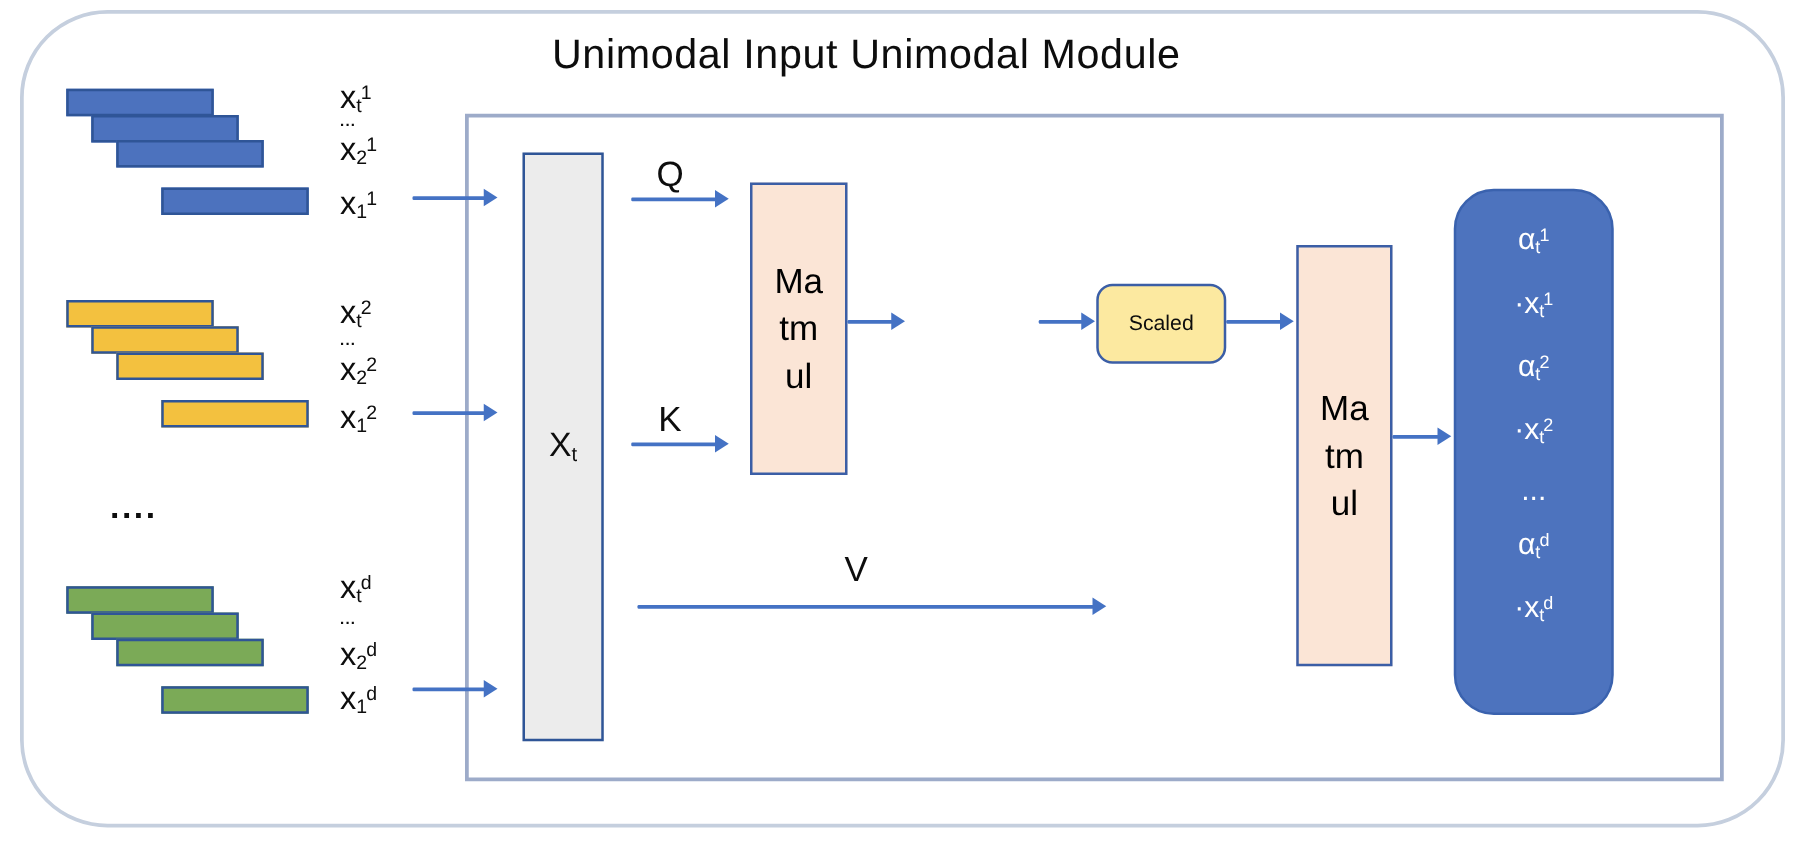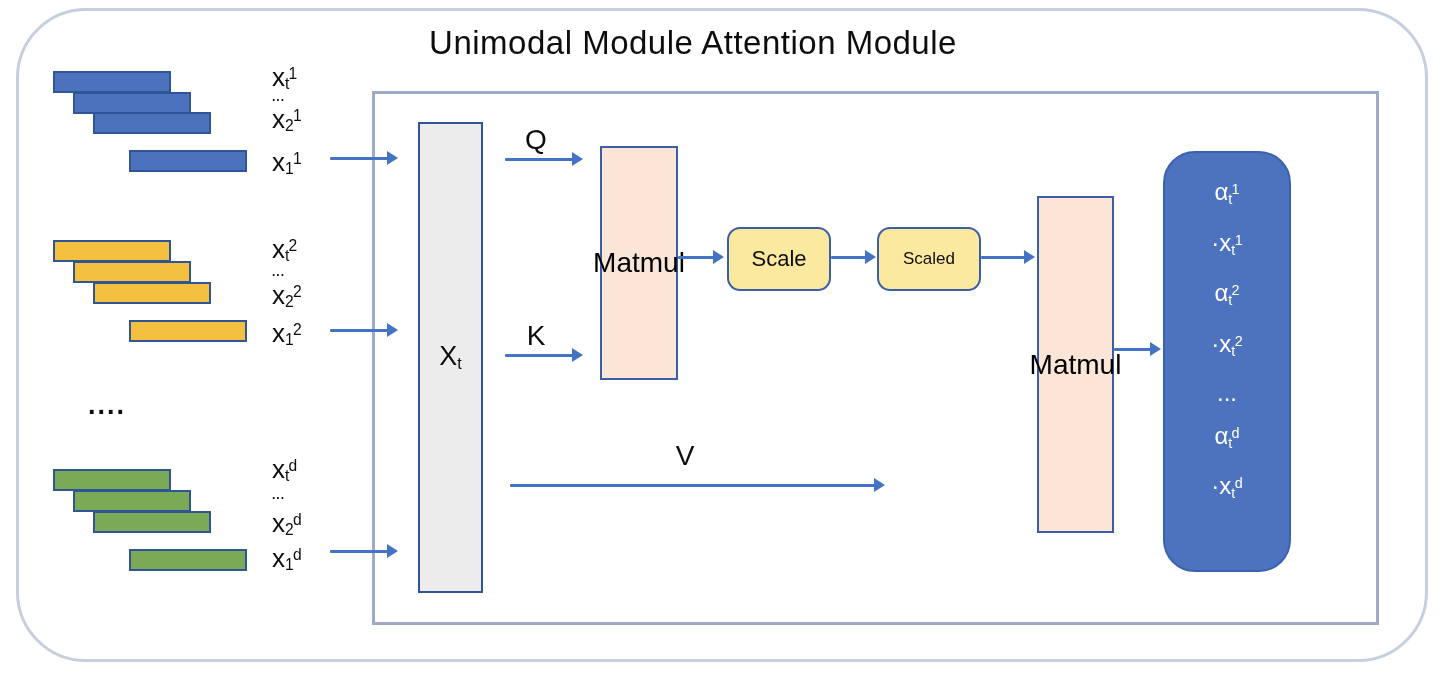--- a/index.html
+++ b/index.html
@@ -54,21 +54,21 @@
   .xt-box{
     position:absolute;left:418px;top:122px;width:65px;height:471px;box-sizing:border-box;
     background:#ececec;border:2.5px solid #2f5597;
   }
   .xt-label{
     position:absolute;left:418px;top:341px;width:65px;text-align:center;
     font-size:27px;color:#0d0d0d;
   }
   .matmul{
     position:absolute;box-sizing:border-box;background:#fbe5d6;border:2.5px solid #3b5ea6;
-    display:flex;flex-direction:row;justify-content:center;align-items:center;
+    display:flex;flex-direction:column;justify-content:center;align-items:center;
     font-size:28px;line-height:38px;color:#000;
   }
   #matmul1{left:600px;top:146px;width:78px;height:234px;}
   #matmul2{left:1037px;top:196px;width:77px;height:337px;}
   .pill{
     position:absolute;top:227px;width:104px;height:64px;box-sizing:border-box;
     background:#fce9a0;border:2.5px solid #3b5ea6;border-radius:13px;
     display:flex;align-items:center;justify-content:center;color:#0d0d0d;
   }
   #scale-box{left:727px;font-size:22px;}
@@ -82,21 +82,21 @@
   .out-line{white-space:nowrap;}
 </style>
 </head>
 <body>
 
 <div id="canvas">
 
   <div class="outer-frame"></div>
   <div class="inner-frame"></div>
 
-  <div class="title">Unimodal Module Attention Module</div>
+  <div class="title">Unimodal Input Unimodal Module</div>
 
   <div class="bar c1" style="left:53px;top:71px"></div>
   <div class="bar c1" style="left:73px;top:92px"></div>
   <div class="bar c1" style="left:93px;top:112px"></div>
   <div class="bar c1" style="left:129px;top:150px"></div>
 
   <span class="mlabel" style="top:62px"><span>x</span><span class="sb">t</span><span class="sp">1</span></span>
   <span class="mlabel dots-label" style="top:90px">...</span>
   <span class="mlabel" style="top:104px"><span>x</span><span class="sb">2</span><span class="sp">1</span></span>
   <span class="mlabel" style="top:147px"><span>x</span><span class="sb">1</span><span class="sp">1</span></span>
@@ -138,23 +138,20 @@
   <div class="arrow" style="left:510px;top:484px;width:365px"></div>
 
   <div id="matmul1" class="matmul">
     <span>Ma</span>
     <span>tm</span>
     <span>ul</span>
   </div>
 
   <div class="arrow" style="left:678px;top:256px;width:36px"></div>
 
-  <div id="scale-box" class="pill">
-    <span>Scale</span>
-  </div>
 
   <div class="arrow" style="left:831px;top:256px;width:35px"></div>
 
   <div id="softmax-box" class="pill">
     <span>Scaled</span>
   </div>
 
   <div class="arrow" style="left:981px;top:256px;width:44px"></div>
 
   <div id="matmul2" class="matmul">

